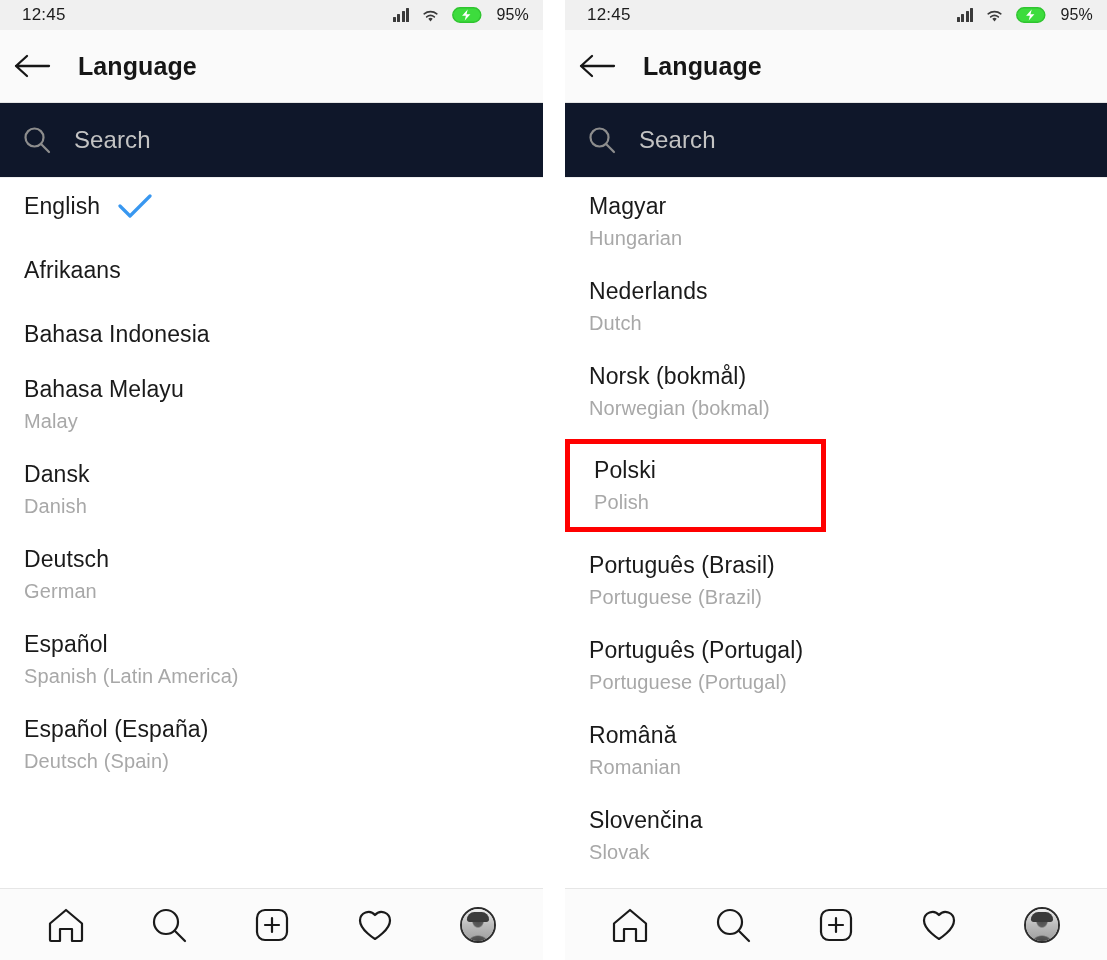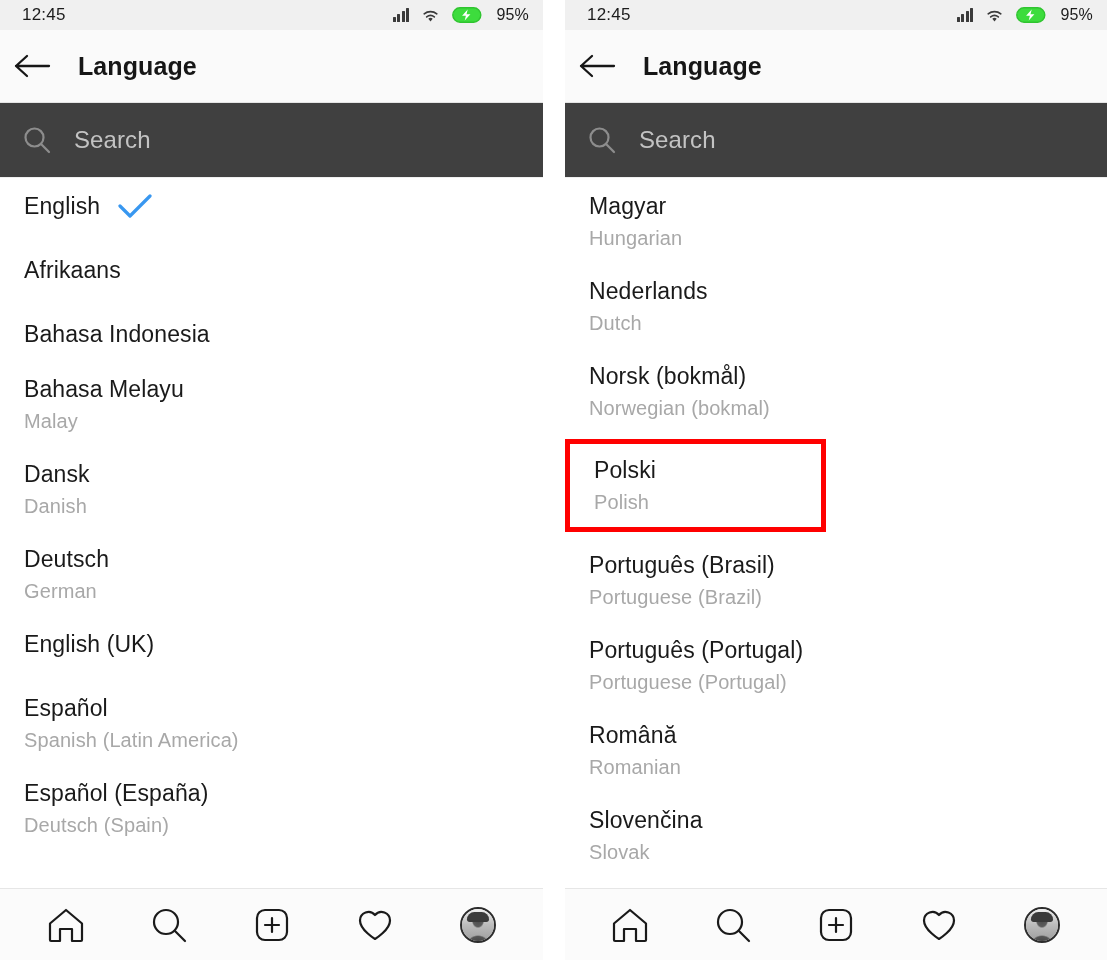--- a/index.html
+++ b/index.html
@@ -78,21 +78,21 @@
     font-weight: bold;
     color: #161616;
     margin-left: 20px;
     letter-spacing: .1px;
   }
 
   
   .searchrow {
     flex: 0 0 75px;
     height: 75px;
-    background: #404040;
+    background: #0f172a;
     border-bottom: 1px solid #efefef;
     display: flex;
     align-items: center;
     padding-left: 17px;
     cursor: text;
   }
   .searchrow .sicon { width: 40px; display: flex; align-items: center; justify-content: center; }
   .searchrow .sph {
     font-size: 24px;
     color: #c3c3c3;
@@ -252,23 +252,20 @@
           <div class="ls">Malay</div>
         </div>
         <div class="litem">
           <div class="ln">Dansk</div>
           <div class="ls">Danish</div>
         </div>
         <div class="litem">
           <div class="ln">Deutsch</div>
           <div class="ls">German</div>
         </div>
-        <div class="litem nosub">
-          <div class="ln">English (UK)</div>
-        </div>
         <div class="litem">
           <div class="ln">Español</div>
           <div class="ls">Spanish (Latin America)</div>
         </div>
         <div class="litem">
           <div class="ln">Español (España)</div>
           <div class="ls">Deutsch (Spain)</div>
         </div>
       </div>
 

